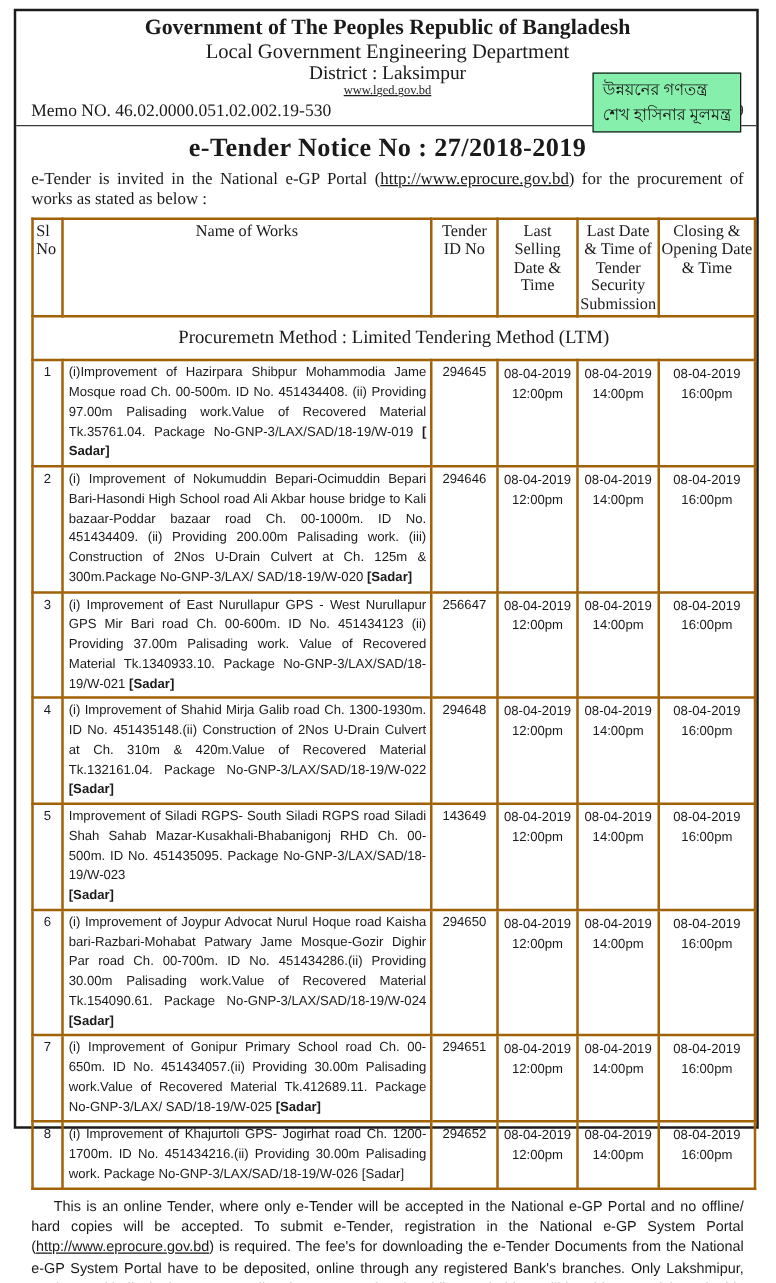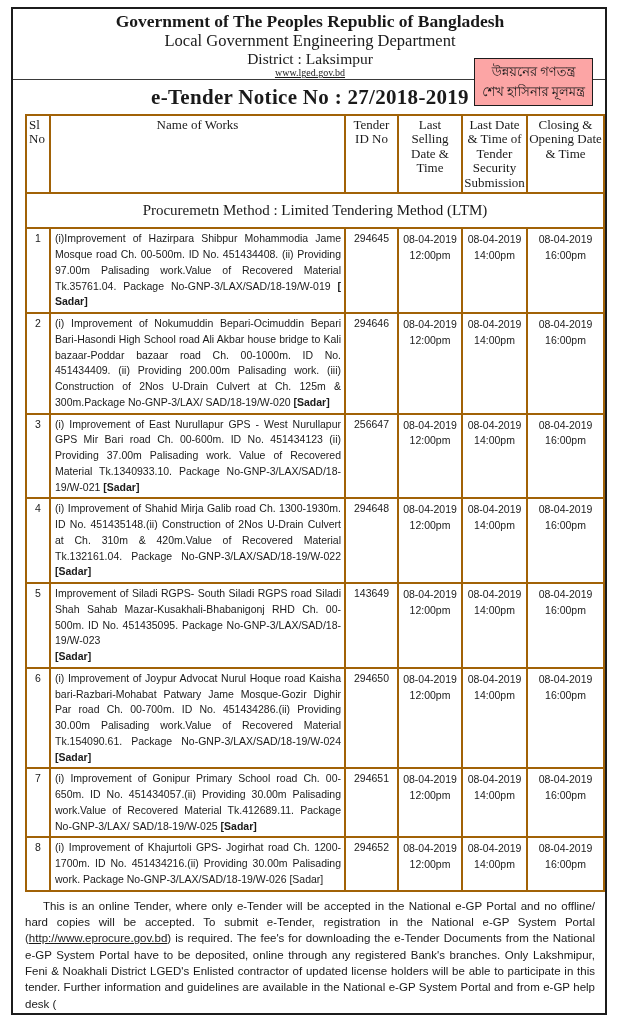--- a/index.html
+++ b/index.html
@@ -1,34 +1,34 @@
 <!DOCTYPE html>
 <html><head>
 <meta charset="utf-8">
 <style>
   html,body{margin:0;padding:0;}
   body{
     width:621px;height:1026px;position:relative;background:#ffffff;
     font-family:"Liberation Serif", serif;color:#1a1a1a;overflow:hidden;
   }
   .page{
-    position:absolute;left:11px;top:7px;width:596px;height:1008px;
+    position:absolute;left:11px;top:7px;width:596px;height:896px;
     border:2px solid #1c1c1c;box-sizing:border-box;padding:3px 10px 0 12px;
   }
   
   .hdr{position:relative;text-align:center;line-height:1.12;}
   .hdr .l1{font-size:17.5px;font-weight:bold;}
   .hdr .l2{font-size:16.5px;}
   .hdr .l3{font-size:16.5px;}
   .hdr .l4{font-size:15.5px;}
   .hdr .site{font-size:10px;}
   .hdr .site a{color:inherit;text-decoration:underline;}
   .slogan-box{
     position:absolute;right:2px;top:46px;border:1.5px solid #1c1c1c;
-    padding:3px 7px;font-size:13px;line-height:1.55;text-align:center;background:#fca5a5;
+    padding:3px 7px;font-size:13px;line-height:1.55;text-align:left;background:#86efac;
   }
   .memo-row{
     display:flex;justify-content:space-between;font-size:14px;margin-top:3px;padding-bottom:2px;
   }
   .rule{border-top:1.5px solid #3a3a3a;margin:0 -10px 0 -12px;}
   
   .notice-title{text-align:center;margin:5px 0 4px 0;}
   .notice-title span{
     font-size:21px;font-weight:bold;letter-spacing:.3px;
   }
@@ -72,26 +72,31 @@
     <div class="l4">District : Laksimpur</div>
     <div class="site">
       <a href="#">www.lged.gov.bd</a>
     </div>
     <div class="slogan-box">
       <div>উন্নয়নের গণতন্ত্র</div>
       <div>শেখ হাসিনার মূলমন্ত্র</div>
     </div>
   </div>
 
+  <div class="memo-row">
+    <span>Memo NO. 46.02.0000.051.02.002.19-530</span>
+    <span>Date : 18-03-2019</span>
+  </div>
   <div class="rule"></div>
 
   <div class="notice-title">
     <span>e-Tender Notice No : 27/2018-2019</span>
   </div>
 
+  <p class="intro"><span>e-Tender is invited in the National e-GP Portal (</span><a href="#">http://www.eprocure.gov.bd</a><span>) for the procurement of works as stated as below :</span></p>
 
   <table>
     <colgroup>
       <col style="width:24px">
         <col style="width:295px">
         <col style="width:53px">
       <col style="width:64px">
         <col style="width:65px">
         <col style="width:77px">
     </colgroup>

